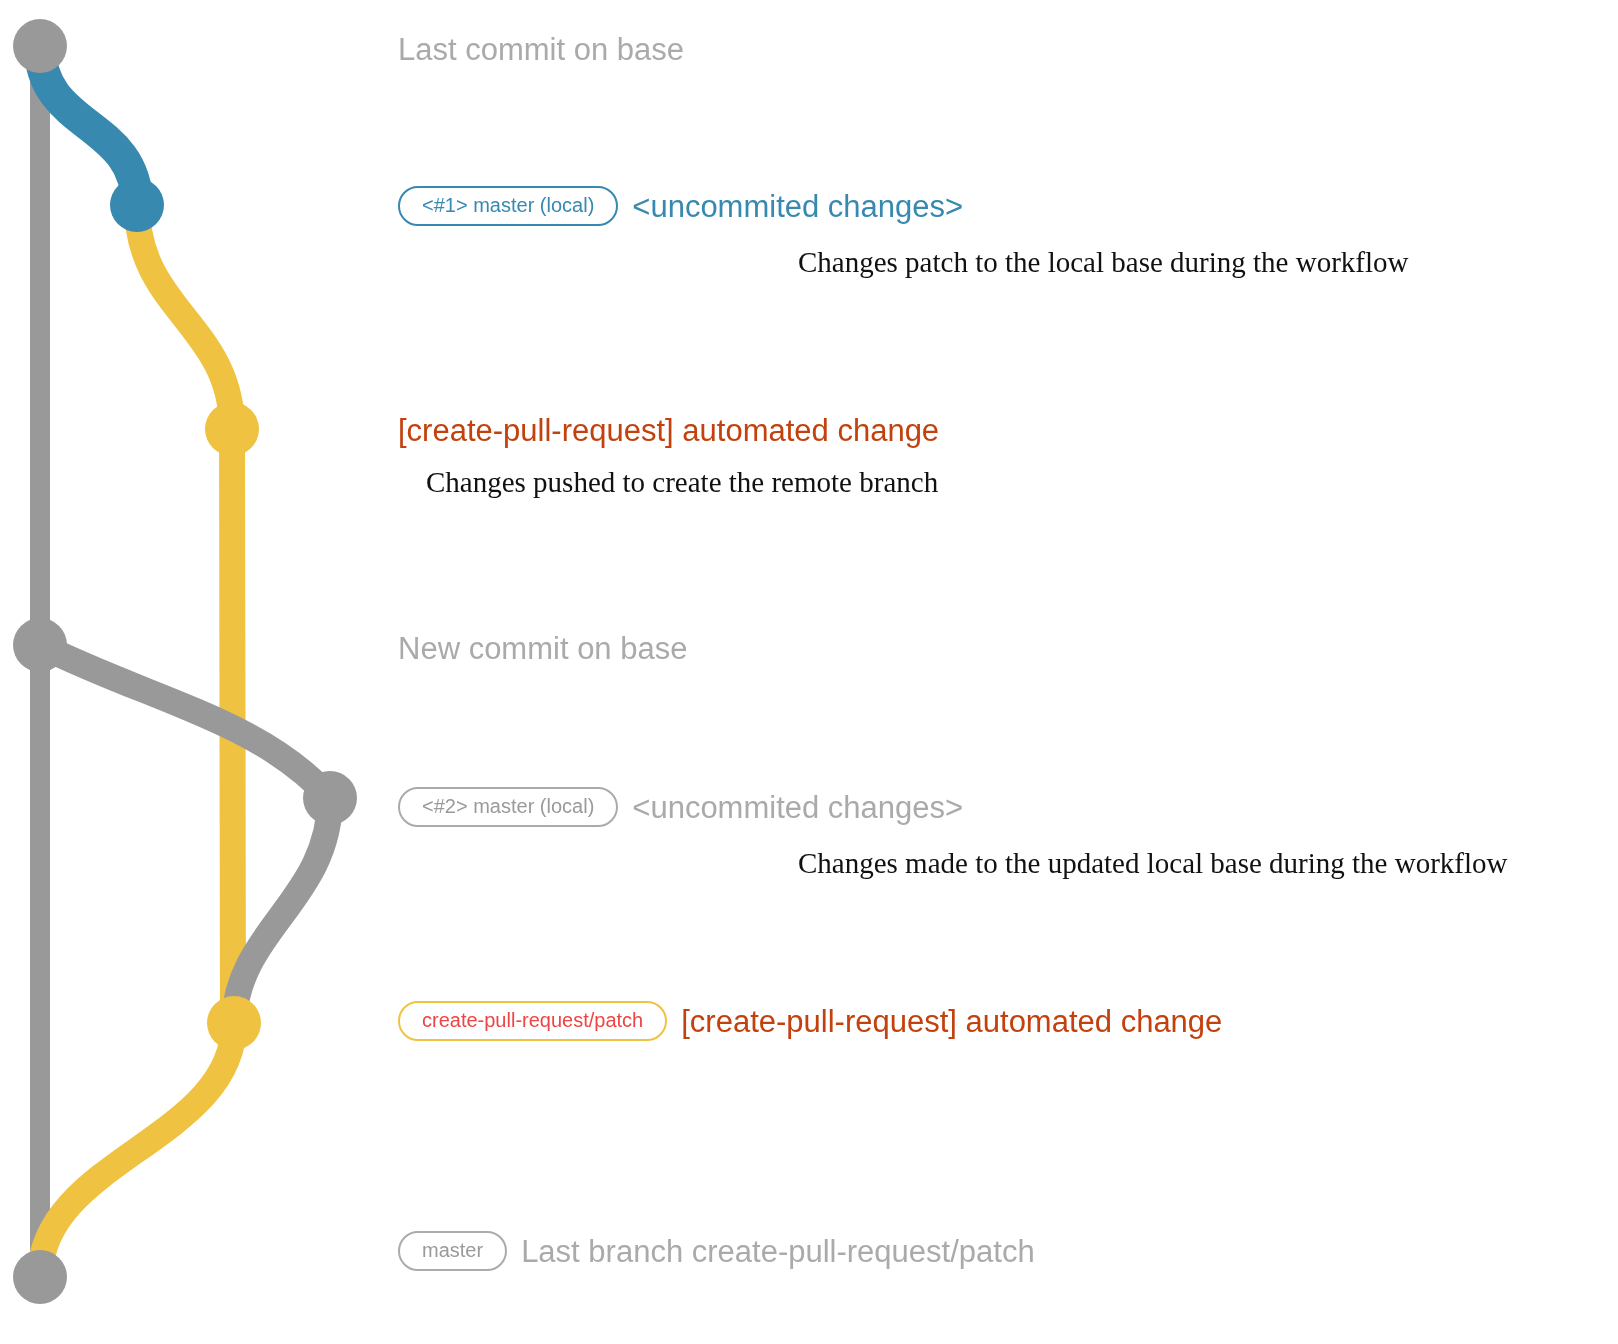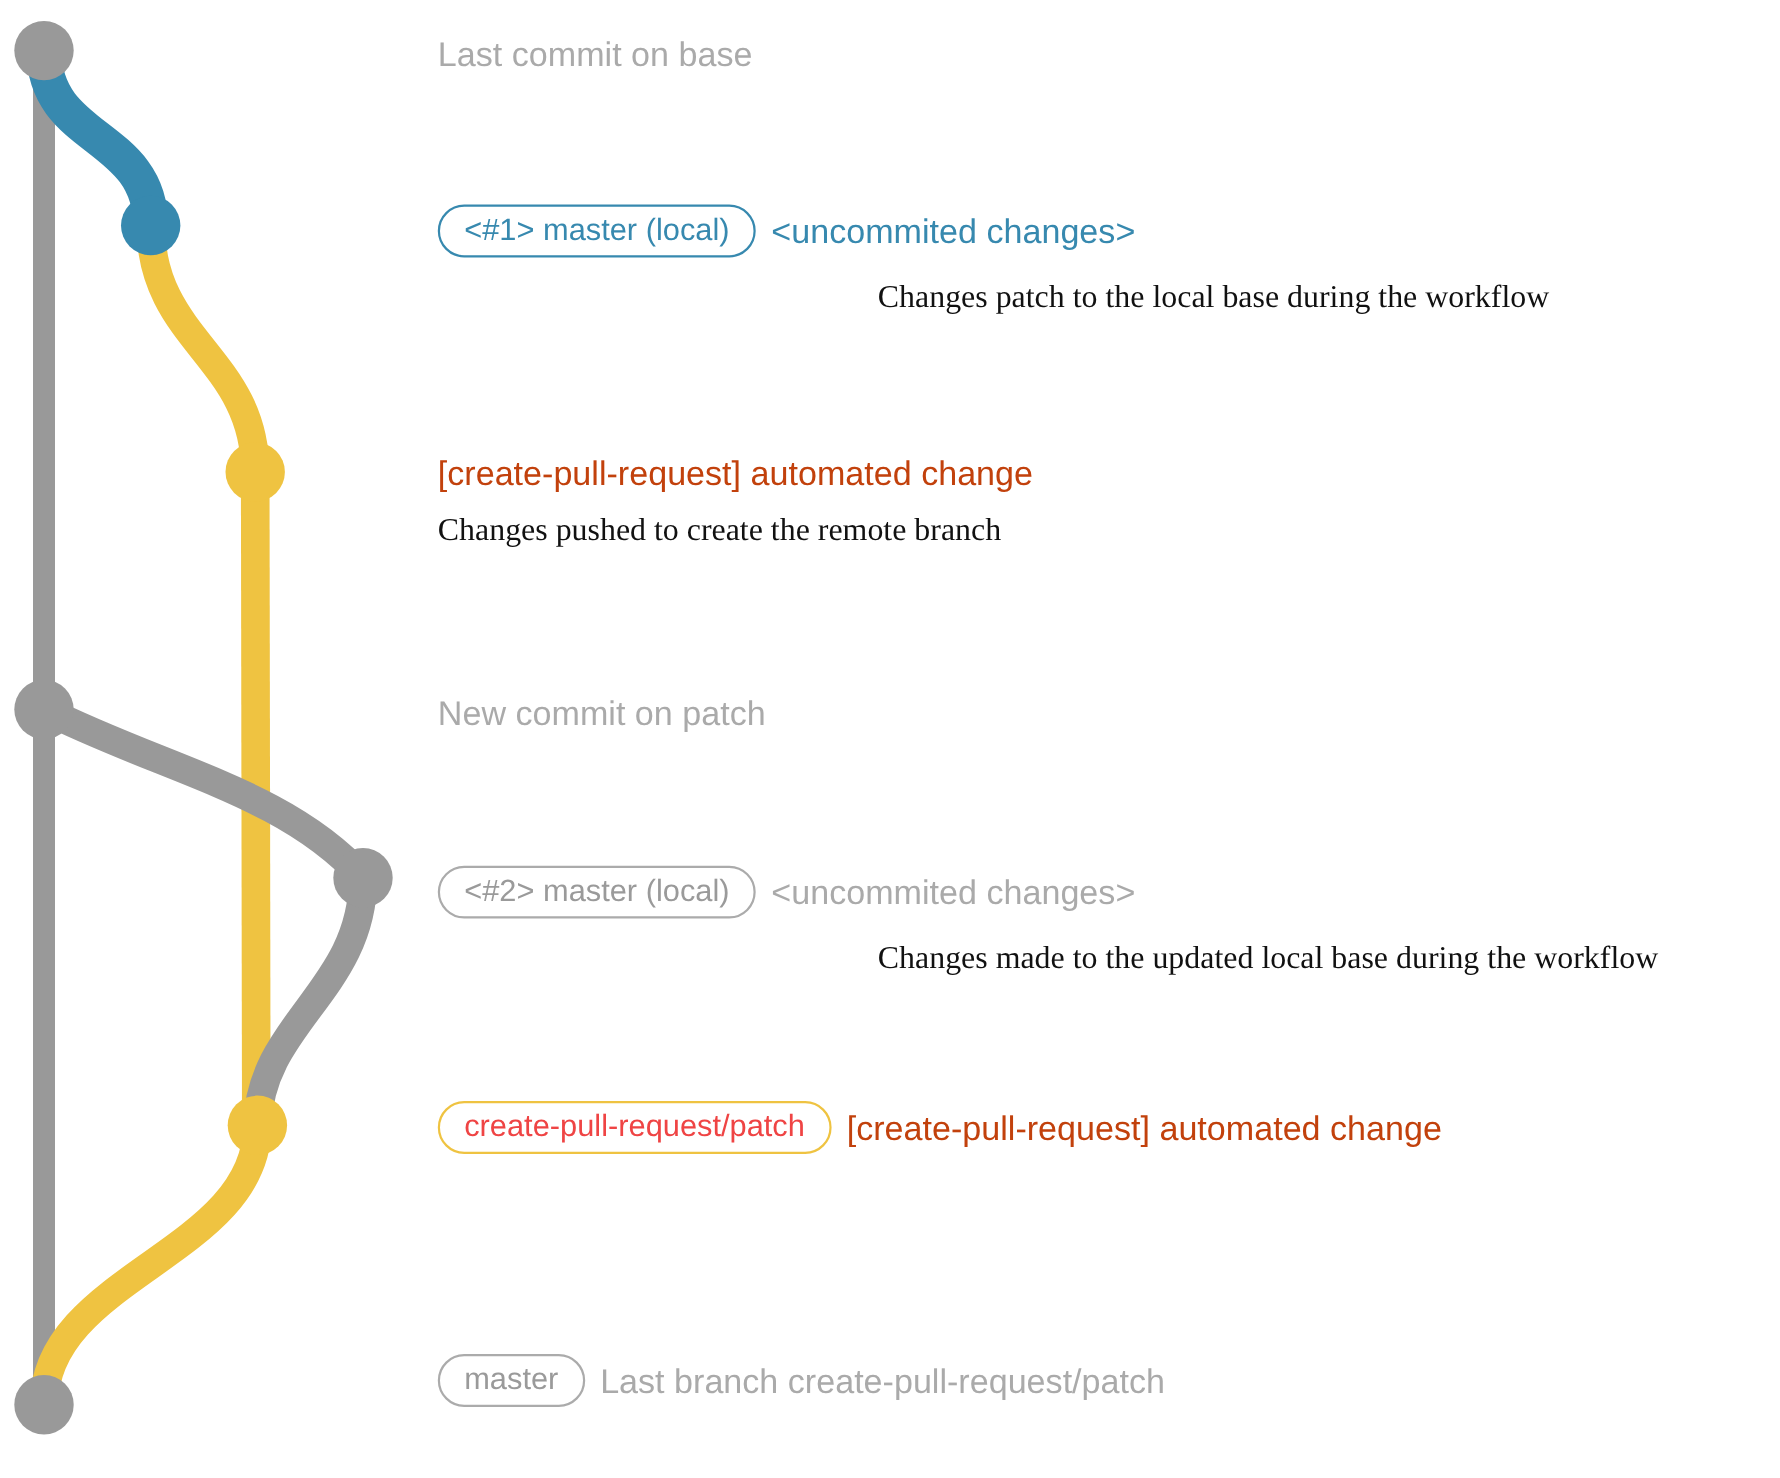--- a/index.html
+++ b/index.html
@@ -44,21 +44,21 @@
     align-items: center;
     gap: 14px;
     white-space: nowrap;
   }
 
   .ref-badge {
     display: inline-block;
     border: 2px solid #999999;
     border-radius: 26px;
     padding: 7px 22px 9px 22px;
-    font-size: 28px;
+    font-size: 20px;
     line-height: 1;
     color: #999999;
     background: #ffffff;
   }
   .ref-badge.blue {
     border-color: #3789AF;
     color: #3789AF;
   }
   .ref-badge.yellow {
     border-color: #EFC341;
@@ -80,21 +80,21 @@
   .subject.grey { color: #AAAAAA; }
 
   .note {
     font-family: "Liberation Serif", serif;
     font-size: 29px;
     line-height: 1;
     color: #111111;
     white-space: nowrap;
     margin-top: 22px;
   }
-  .note.indent-1 { }
+  .note.indent-1 { margin-left: 28px; }
   .note.indent-2 { margin-left: 400px; }
   .note.indent-3 { margin-left: 400px; }
   .note.indent-4 { margin-left: 480px; }
 </style>
 </head>
 <body>
 
 <svg id="graph-canvas" viewBox="0 0 400 1344" width="400" height="1344" xmlns="http://www.w3.org/2000/svg">
 
   <path d="M 40 46 L 40 645" stroke="#999999" stroke-width="20" fill="none" stroke-linecap="butt"></path>
@@ -140,21 +140,21 @@
 
   <div class="commit-row" style="left:398px; top:415px;">
     <div class="row-head">
       <span class="subject yellow">[create-pull-request] automated change</span>
     </div>
     <div class="note indent-1">Changes pushed to create the remote branch</div>
   </div>
 
   <div class="commit-row" style="left:398px; top:633px;">
     <div class="row-head">
-      <span class="subject grey">New commit on patch</span>
+      <span class="subject grey">New commit on base</span>
     </div>
   </div>
 
   <div class="commit-row" style="left:398px; top:787px;">
     <div class="row-head">
       <span class="ref-badge grey">&lt;#2&gt; master (local)</span>
       <span class="subject grey">&lt;uncommited changes&gt;</span>
     </div>
     <div class="note indent-3">Changes made to the updated local base during the workflow</div>
   </div>

